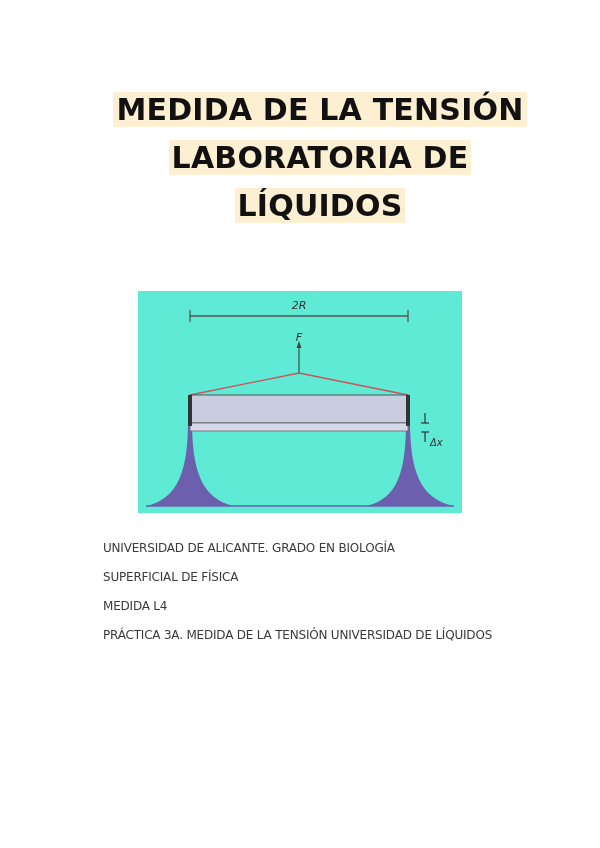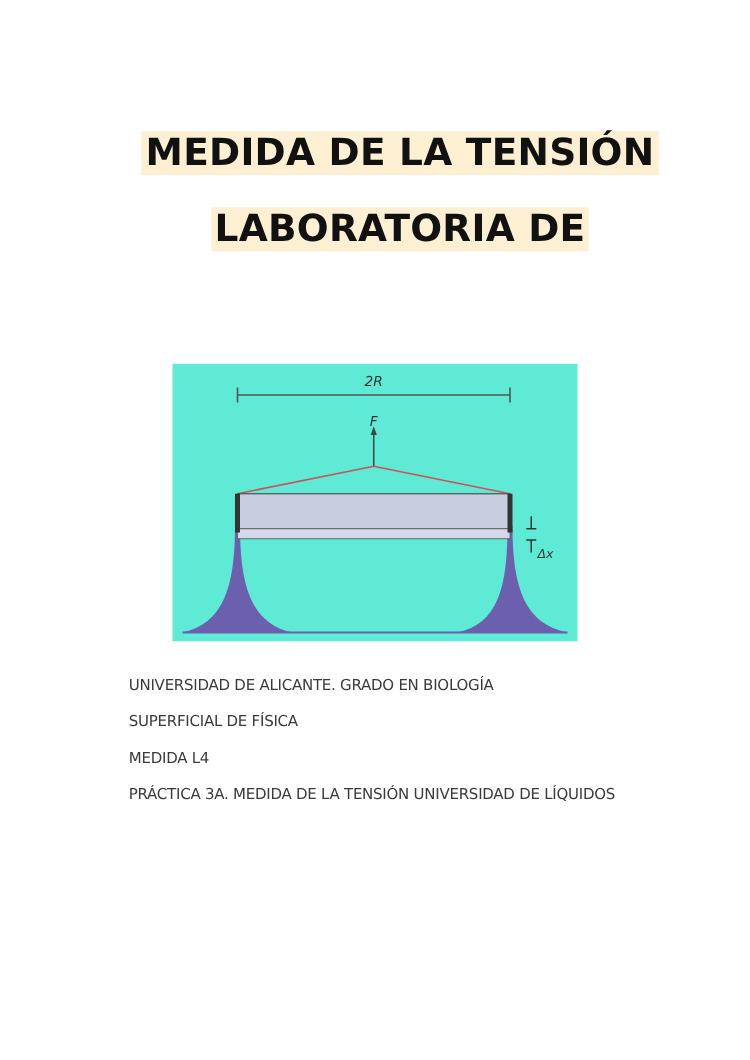--- a/index.html
+++ b/index.html
@@ -1,30 +1,31 @@
 <!DOCTYPE html>
 <html><head>
   <meta charset="utf-8">
   <style>
     html, body { margin: 0; padding: 0; background: #ffffff; }
     body { width: 600px; height: 848px; position: relative; overflow: hidden; font-family: "DejaVu Sans", sans-serif; color: #111; }
     .title-block { position: absolute; top: 84px; left: 0; width: 600px; text-align: center; }
-    .title-line { display: block; margin: 17px auto; line-height: 44px; height: 44px; padding-left: 40px; }
+    .title-line { display: block; margin: 4px auto; line-height: 44px; height: 44px; padding-left: 40px; }
     .title-line span { background: #fdf0d2; font-weight: bold; font-size: 30px; letter-spacing: 0.2px; padding: 0 3px; color: #111; font-family: "DejaVu Sans", sans-serif; }
     .figure { position: absolute; left: 138px; top: 291px; width: 324px; height: 222px; background: #5eead4; }
     .figure svg { display: block; }
     .info { position: absolute; left: 72px; top: 540px; width: 480px; margin-left: 31px; }
     .info-line { font-size: 12px; color: #3a3a3a; height: 29px; line-height: 16px; white-space: nowrap; font-family: "DejaVu Sans", sans-serif; letter-spacing: -0.2px; }
   </style>
 </head>
 <body>
 
 <div class="title-block">
   <div class="title-line"><span>MEDIDA DE LA TENSIÓN</span></div>
   <div class="title-line"><span>LABORATORIA DE</span></div>
+  <div class="title-line"><span>LÍQUIDOS</span></div>
 </div>
 
 <div class="figure">
   <svg width="324" height="222" viewBox="0 0 324 222" xmlns="http://www.w3.org/2000/svg">
 
     <line x1="52" y1="25" x2="270" y2="25" stroke="#555" stroke-width="1.3"></line>
     <line x1="52" y1="19" x2="52" y2="31" stroke="#555" stroke-width="1.3"></line>
     <line x1="270" y1="19" x2="270" y2="31" stroke="#555" stroke-width="1.3"></line>
     <text x="161" y="18" font-size="11" font-style="italic" text-anchor="middle" fill="#333" font-family="DejaVu Sans, sans-serif">2R</text>
 

